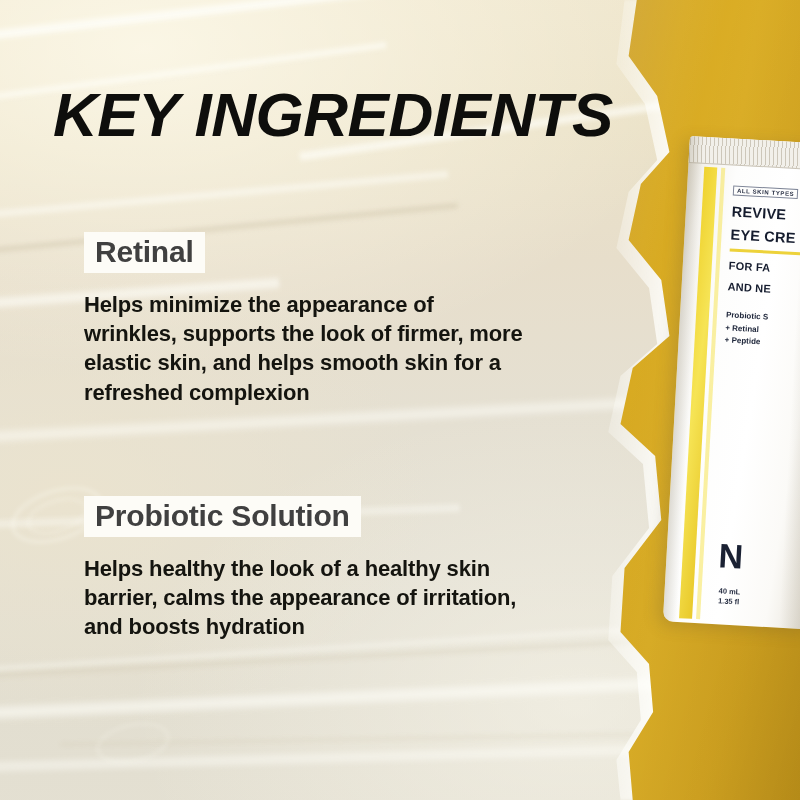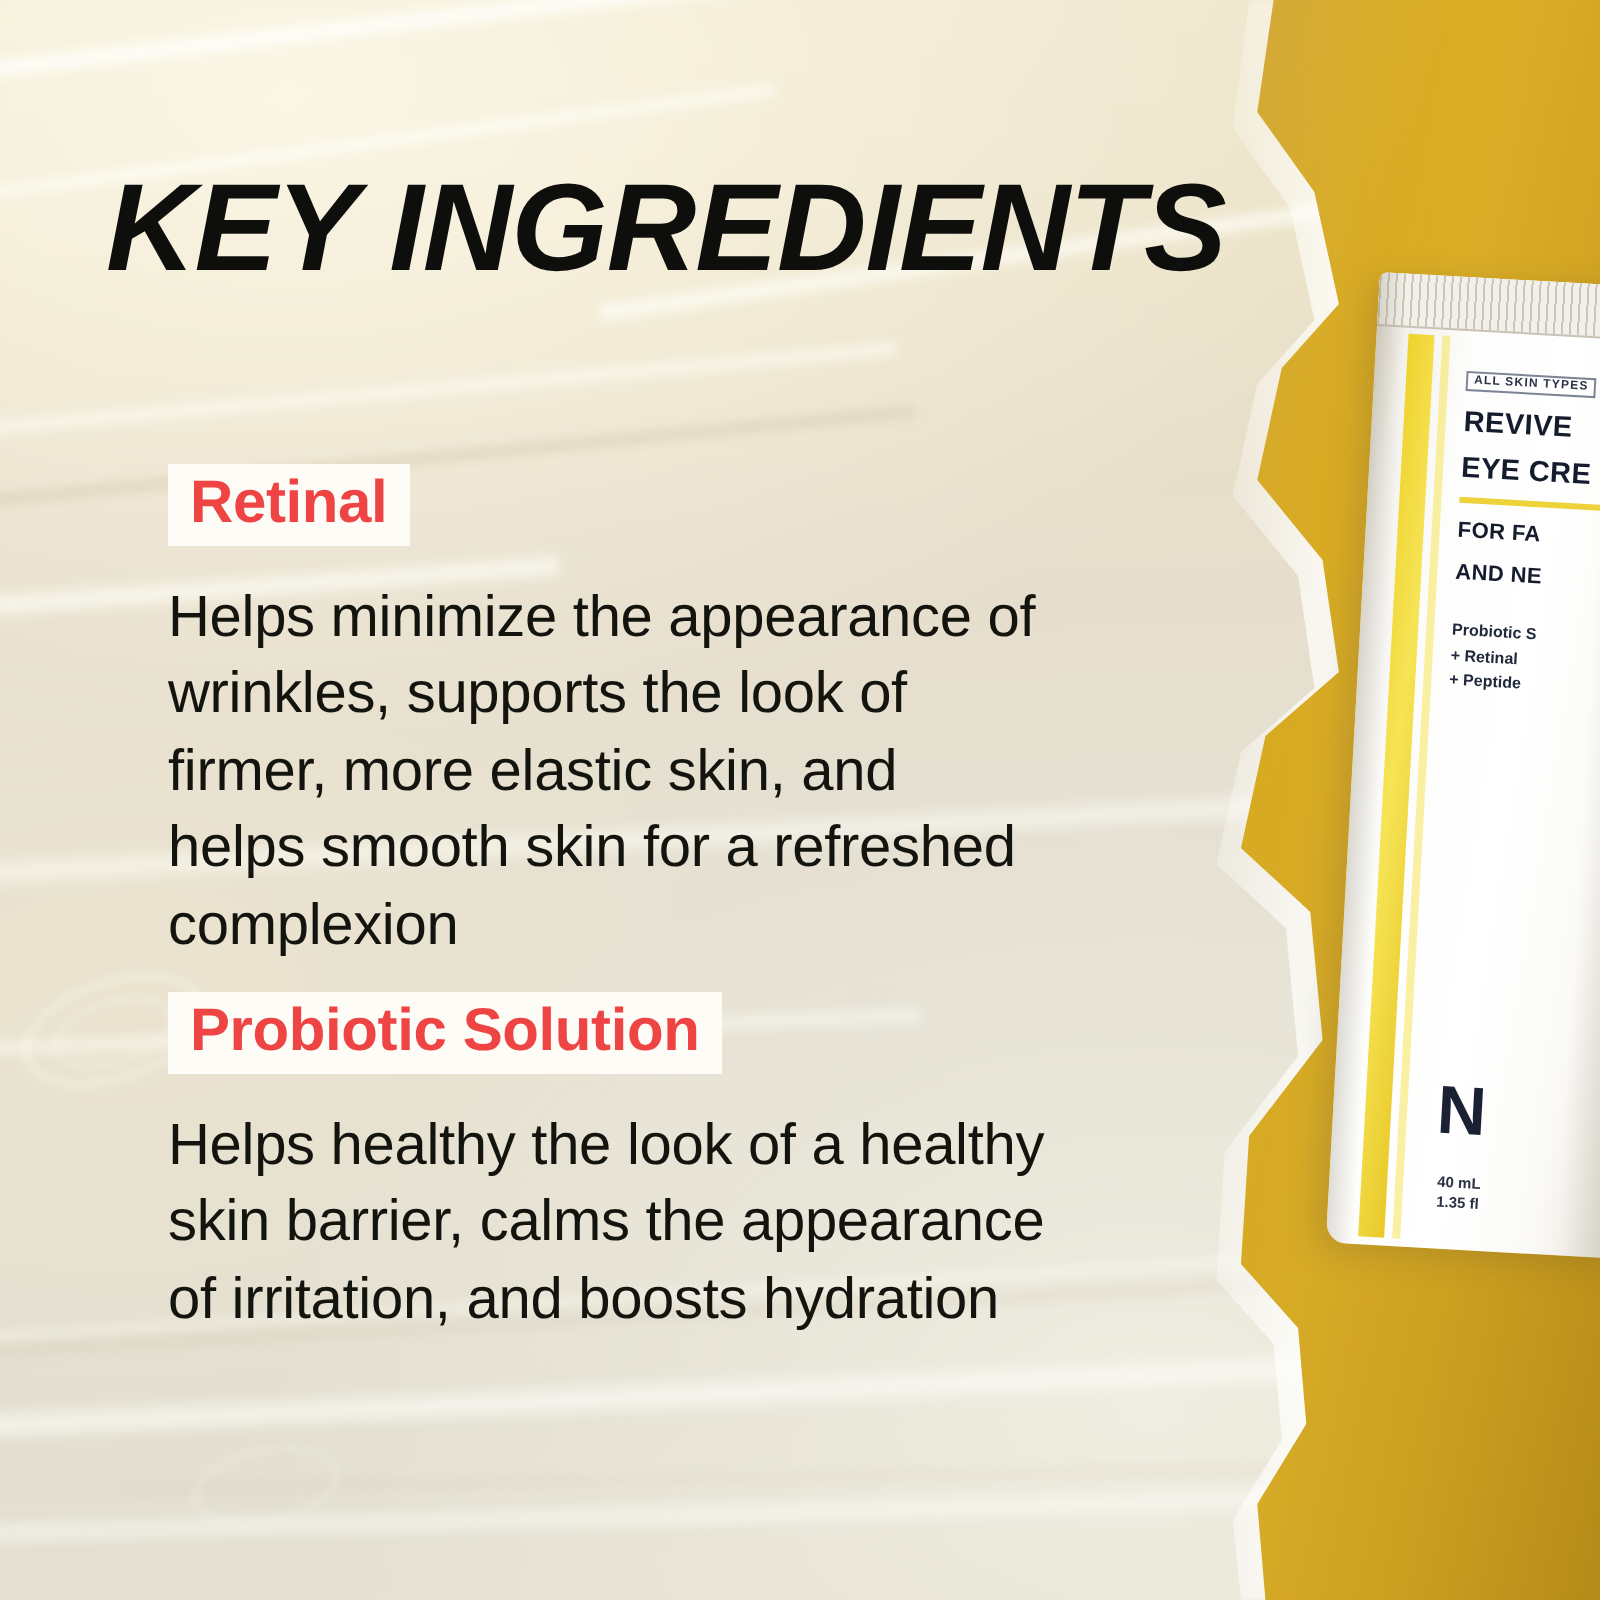--- a/index.html
+++ b/index.html
@@ -287,31 +287,31 @@
     font-style: italic;
   }
 
   .block { position: absolute; left: 84px; }
   .block-1 { top: 232px; }
   .block-2 { top: 496px; }
 
   .ingredient-name {
     display: inline-block;
     background: #fdfcf7;
-    color: #ef4444;
+    color: #404040;
     font-size: 30px;
     font-weight: 800;
     letter-spacing: -0.2px;
     line-height: 1.06;
     padding: 4px 11px 5px 11px;
   }
   .ingredient-copy {
     margin-top: 17px;
-    font-size: 29px;
-    font-weight: 400;
+    font-size: 22px;
+    font-weight: 700;
     line-height: 1.33;
     color: #14140f;
     max-width: 440px;
     letter-spacing: -0.15px;
   }
 </style>
 </head>
 <body>
 
 <div id="stage">

